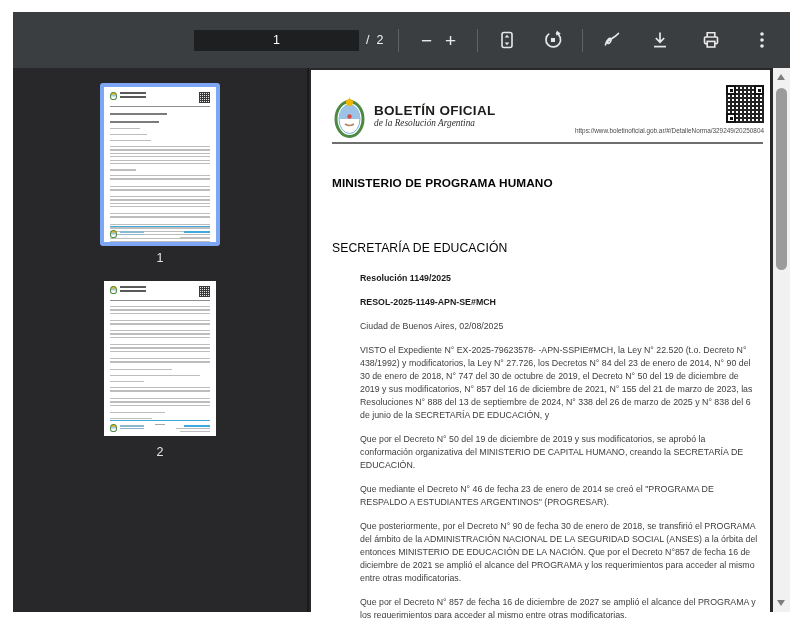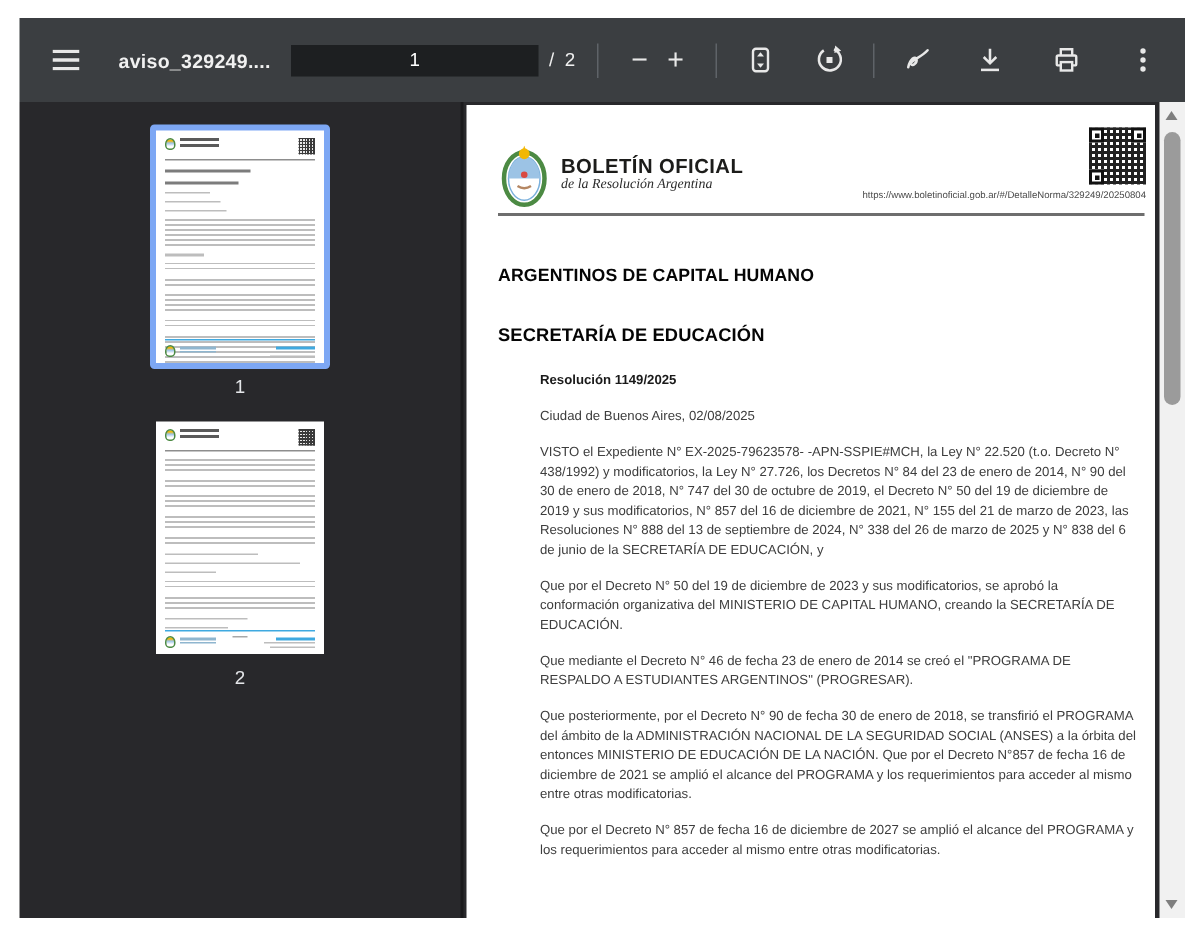--- a/index.html
+++ b/index.html
@@ -90,40 +90,32 @@
   .qr-col { display:flex; flex-direction:column; align-items:flex-end; }
   .qr { width:38px; height:38px; position:relative; background-color:#ffffff;
         background-image:repeating-linear-gradient(0deg,#222 0 2px,transparent 2px 4px),
                          repeating-linear-gradient(90deg,#222 0 2px,#fff 2px 4px); }
   .qf { position:absolute; width:10px; height:10px; background:#ffffff; border:2px solid #111; }
   .qf::after { content:""; position:absolute; inset:1.5px; background:#111; }
   .qf.tl { left:0; top:0; } .qf.tr { right:0; top:0; } .qf.bl { left:0; bottom:0; }
   .doc-url { margin-top:4px; font-size:6.4px; color:#4a4a4a; white-space:nowrap; line-height:7px; }
   .doc-rule { border:none; border-top:2px solid #6e6e6e; margin:3px 1px 0 0; }
   .h-min { font-size:11.8px; font-weight:700; color:#050505; margin:33px 0 0; letter-spacing:.1px; }
-  .h-sec { font-size:12.2px; font-weight:700; color:#050505; margin:27px 0 0; letter-spacing:.1px; }
+  .h-sec { font-size:12.2px; font-weight:400; color:#050505; margin:52px 0 0; letter-spacing:.1px; }
   .body-ind { margin-left:28px; margin-right:6px; }
   .body-ind p { margin:11px 0 0; }
   .p-bold { font-weight:700; color:#1a1a1a; }
   .p-b1 { margin-top:17px !important; }
 </style>
 </head>
 <body>
 
 <div class="viewer">
 
   <div class="toolbar">
-    <div class="tb-left">
-      <button class="tb-btn">
-        <svg class="ic" width="18" height="14" viewBox="0 0 18 14">
-            <path d="M0 1.2h18M0 7h18M0 12.8h18" stroke="#e8e8e8" stroke-width="2.2"></path>
-          </svg>
-      </button>
-      <span class="tb-title">aviso_329249....</span>
-    </div>
 
     <div class="tb-center">
       <input class="num-box" readonly="" value="1" style="">
       <span class="pg-sep">/</span>
       <span class="pg-tot">2</span>
       <span class="tb-sep"></span>
       <button class="tb-btn txt-btn">−</button>
       <button class="tb-btn txt-btn">+</button>
       <span class="tb-sep"></span>
       <button class="tb-btn">
@@ -291,28 +283,29 @@
               <span class="qf tl"></span>
                 <span class="qf tr"></span>
                 <span class="qf bl"></span>
             </div>
             <div class="doc-url">https://www.boletinoficial.gob.ar/#/DetalleNorma/329249/20250804</div>
           </div>
         </div>
 
         <hr class="doc-rule">
 
-        <div class="h-min">ARGENTINOS DE CAPITAL HUMANO</div>
+        <div class="h-min">MINISTERIO DE PROGRAMA HUMANO</div>
         <div class="h-sec">SECRETARÍA DE EDUCACIÓN</div>
 
         <div class="body-ind">
           <p class="p-bold p-b1">Resolución 1149/2025</p>
+          <p class="p-bold">RESOL-2025-1149-APN-SE#MCH</p>
           <p>Ciudad de Buenos Aires, 02/08/2025</p>
           <p>VISTO el Expediente N° EX-2025-79623578- -APN-SSPIE#MCH, la Ley N° 22.520 (t.o. Decreto N° 438/1992) y modificatorios, la Ley N° 27.726, los Decretos N° 84 del 23 de enero de 2014, N° 90 del 30 de enero de 2018, N° 747 del 30 de octubre de 2019, el Decreto N° 50 del 19 de diciembre de 2019 y sus modificatorios, N° 857 del 16 de diciembre de 2021, N° 155 del 21 de marzo de 2023, las Resoluciones N° 888 del 13 de septiembre de 2024, N° 338 del 26 de marzo de 2025 y N° 838 del 6 de junio de la SECRETARÍA DE EDUCACIÓN, y</p>
-          <p>Que por el Decreto N° 50 del 19 de diciembre de 2023 y sus modificatorios, se aprobó la conformación organizativa del MINISTERIO DE CAPITAL HUMANO, creando la SECRETARÍA DE EDUCACIÓN.</p>
+          <p>Que por el Decreto N° 50 del 19 de diciembre de 2019 y sus modificatorios, se aprobó la conformación organizativa del MINISTERIO DE CAPITAL HUMANO, creando la SECRETARÍA DE EDUCACIÓN.</p>
           <p>Que mediante el Decreto N° 46 de fecha 23 de enero de 2014 se creó el "PROGRAMA DE RESPALDO A ESTUDIANTES ARGENTINOS" (PROGRESAR).</p>
           <p>Que posteriormente, por el Decreto N° 90 de fecha 30 de enero de 2018, se transfirió el PROGRAMA del ámbito de la ADMINISTRACIÓN NACIONAL DE LA SEGURIDAD SOCIAL (ANSES) a la órbita del entonces MINISTERIO DE EDUCACIÓN DE LA NACIÓN. Que por el Decreto N°857 de fecha 16 de diciembre de 2021 se amplió el alcance del PROGRAMA y los requerimientos para acceder al mismo entre otras modificatorias.</p>
           <p>Que por el Decreto N° 857 de fecha 16 de diciembre de 2027 se amplió el alcance del PROGRAMA y los requerimientos para acceder al mismo entre otras modificatorias.</p>
 
         </div>
       </div>
     </div>
 
     <div class="scrollbar">
       <span class="sb-up"></span>

